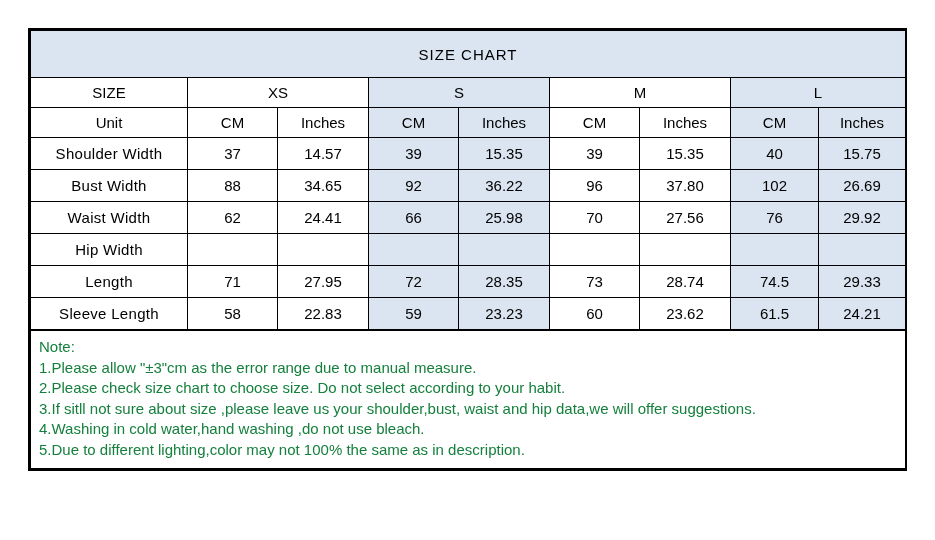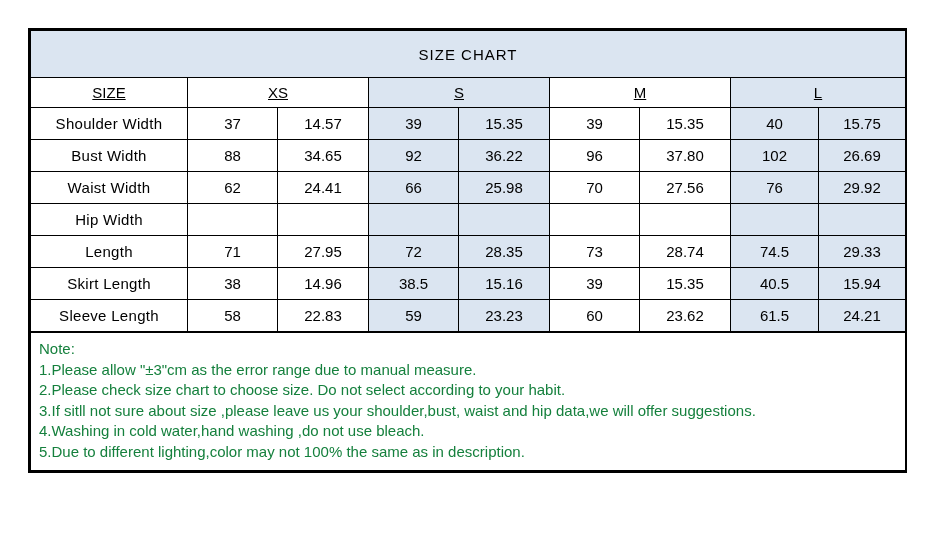--- a/index.html
+++ b/index.html
@@ -49,21 +49,20 @@
     font-size: 22px;
     font-weight: bold;
     letter-spacing: 1px;
     height: 46px !important;
     border-bottom: 1px solid #000 !important;
   }
   .hdr-size {
     font-weight: bold;
     font-size: 16px;
     height: 29px !important;
-    text-decoration: underline;
   }
   .hdr-size.alt { background: #dbe5f1; }
   .unit-cell {
     font-weight: bold;
     color: #e8192c;
     font-size: 14px;
     height: 29px !important;
   }
   .unit-cell.alt { background: #dbe5f1; }
   .row-label {
@@ -118,20 +117,31 @@
         <tr>
           <td class="title-cell" colspan="9">SIZE CHART</td>
         </tr>
         <tr>
           <td class="hdr-size">SIZE</td>
           <td class="hdr-size" colspan="2">XS</td>
           <td class="hdr-size alt" colspan="2">S</td>
           <td class="hdr-size" colspan="2">M</td>
           <td class="hdr-size alt" colspan="2">L</td>
         </tr>
+        <tr>
+          <td class="unit-cell">Unit</td>
+          <td class="unit-cell">CM</td>
+          <td class="unit-cell">Inches</td>
+          <td class="unit-cell alt">CM</td>
+          <td class="unit-cell alt">Inches</td>
+          <td class="unit-cell">CM</td>
+          <td class="unit-cell">Inches</td>
+          <td class="unit-cell alt">CM</td>
+          <td class="unit-cell alt">Inches</td>
+        </tr>
 
         <tr>
           <td class="row-label">Shoulder Width</td>
           <td>37</td>
           <td>14.57</td>
           <td class="shade">39</td>
           <td class="shade">15.35</td>
           <td>39</td>
           <td>15.35</td>
           <td class="shade">40</td>
@@ -175,31 +185,20 @@
           <td>71</td>
           <td>27.95</td>
           <td class="shade">72</td>
           <td class="shade">28.35</td>
           <td>73</td>
           <td>28.74</td>
           <td class="shade">74.5</td>
           <td class="shade">29.33</td>
         </tr>
         <tr>
-          <td class="row-label">Skirt  Length</td>
-          <td>38</td>
-          <td>14.96</td>
-          <td class="shade">38.5</td>
-          <td class="shade">15.16</td>
-          <td>39</td>
-          <td>15.35</td>
-          <td class="shade">40.5</td>
-          <td class="shade">15.94</td>
-        </tr>
-        <tr>
           <td class="row-label">Sleeve Length</td>
           <td>58</td>
           <td>22.83</td>
           <td class="shade">59</td>
           <td class="shade">23.23</td>
           <td>60</td>
           <td>23.62</td>
           <td class="shade">61.5</td>
           <td class="shade">24.21</td>
         </tr>

